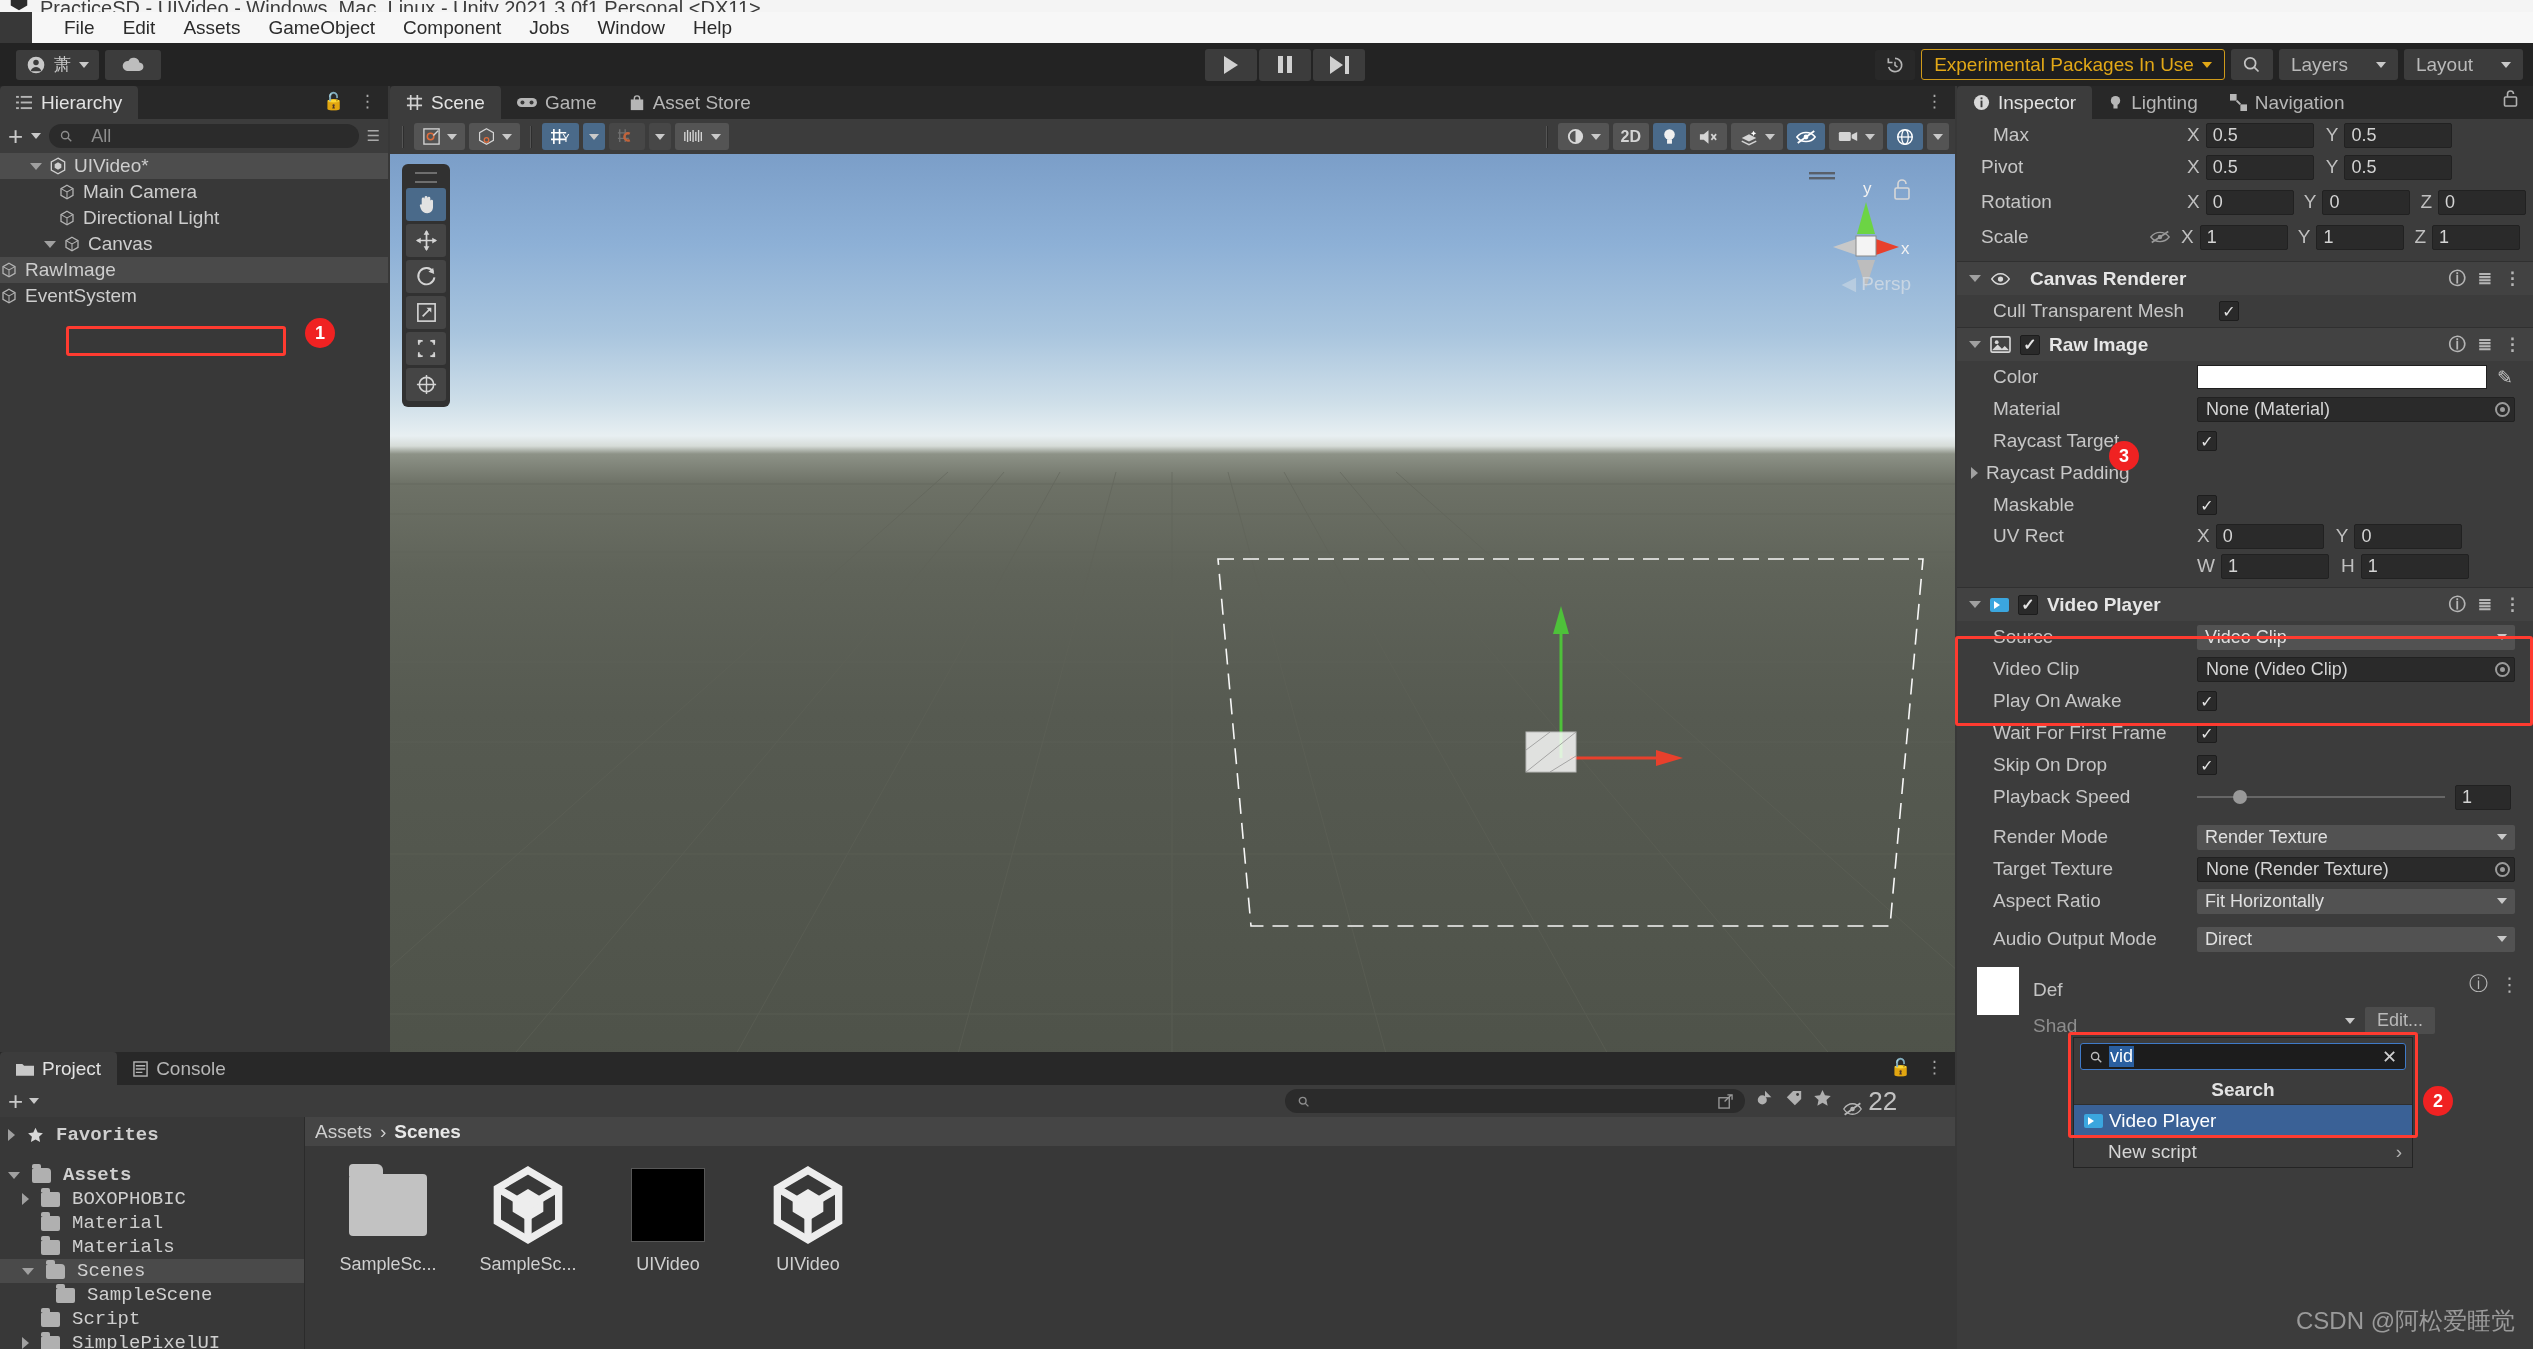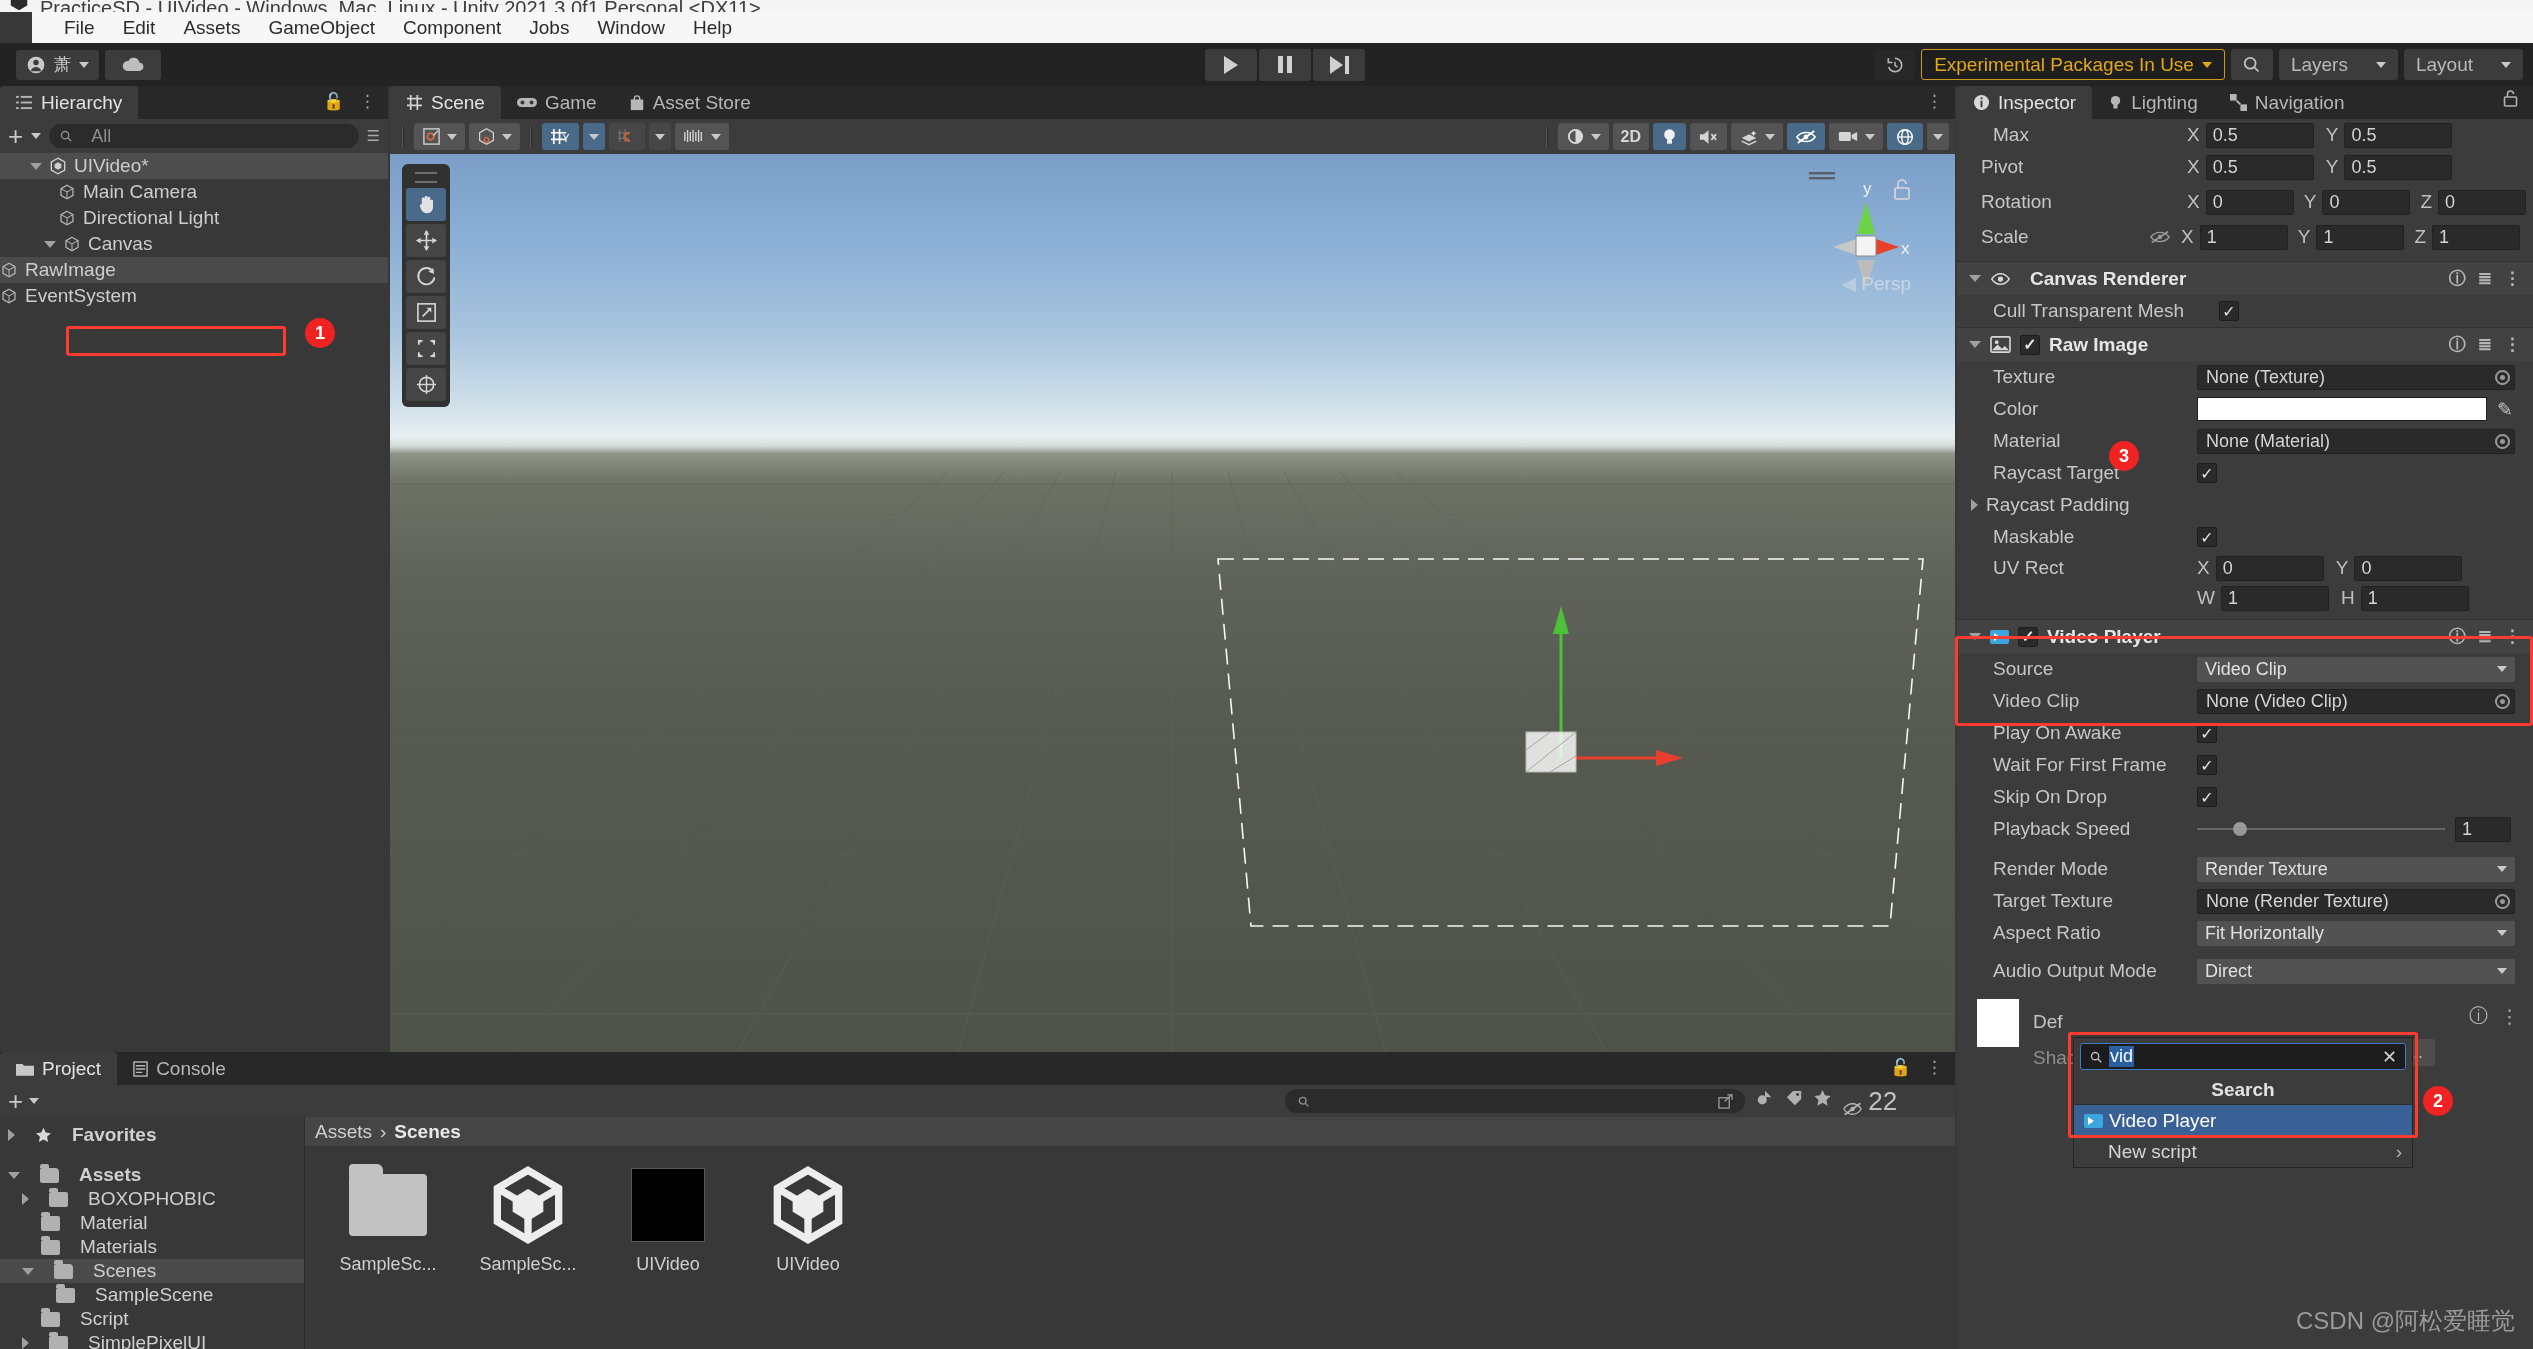--- a/index.html
+++ b/index.html
@@ -187,22 +187,22 @@
   .knob { position: absolute; top: -6px; width: 14px; height: 14px; border-radius: 50%;
           background: #999; }
 
   
   #project { left: 0; top: 1052px; width: 1955px; height: 297px; background: #383838; }
   .p-toolbar { height: 32px; background: #3c3c3c; display: flex; align-items: center;
                padding: 0 8px; gap: 6px; }
   .p-body { display: flex; height: 232px; }
   .p-tree { width: 305px; background: #383838; border-right: 1px solid #2b2b2b;
             padding-top: 6px; }
-  .p-row { height: 24px; display: flex; align-items: center; gap: 20px; font-size: 19px;
-           color: #cfcfcf; cursor: pointer; }
+  .p-row { height: 24px; display: flex; align-items: center; gap: 12px; font-size: 19px;
+           color: #cfcfcf; cursor: pointer; font-family: Liberation Mono, monospace; }
   .p-row.sel { background: #4a4a4a; }
   .folder { width: 19px; height: 15px; background: #b0b0b0; border-radius: 2px;
             position: relative; }
   .folder::before { content: ""; position: absolute; left: 0; top: -4px; width: 9px;
                     height: 4px; background: #b0b0b0; border-radius: 2px 2px 0 0; }
   .folder.open { background: #b0b0b0; border-radius: 2px 4px 2px 2px; }
   .p-right { flex: 1; background: #383838; }
   .crumbs { height: 29px; background: #454545; display: flex; align-items: center;
             gap: 8px; padding: 0 10px; font-size: 19px; color: #cfcfcf; }
   .crumbs .cur { color: #e8e8e8; font-weight: bold; }
@@ -769,27 +769,20 @@
       </svg>
       <span class="chk">✓</span>
       <span>Raw Image</span>
       <span class="hdr-right">
         <span>ⓘ</span>
         <span>≣</span>
         <span>⋮</span>
       </span>
     </div>
 
-    <div class="ins-row">
-      <span class="ins-label" style="width:228px">Texture</span>
-      <div class="objfld" style="width:318px">
-        <span>None (Texture)</span>
-        <span class="orb"></span>
-      </div>
-    </div>
     <div class="ins-row">
       <span class="ins-label" style="width:228px">Color</span>
       <div style="width:290px;height:24px;background:#ffffff;border:1px solid #1f1f1f;"></div>
       <span style="margin-left:10px;color:#c3c3c3">✎</span>
     </div>
     <div class="ins-row">
       <span class="ins-label" style="width:228px">Material</span>
       <div class="objfld" style="width:318px">
         <span>None (Material)</span>
         <span class="orb"></span>

